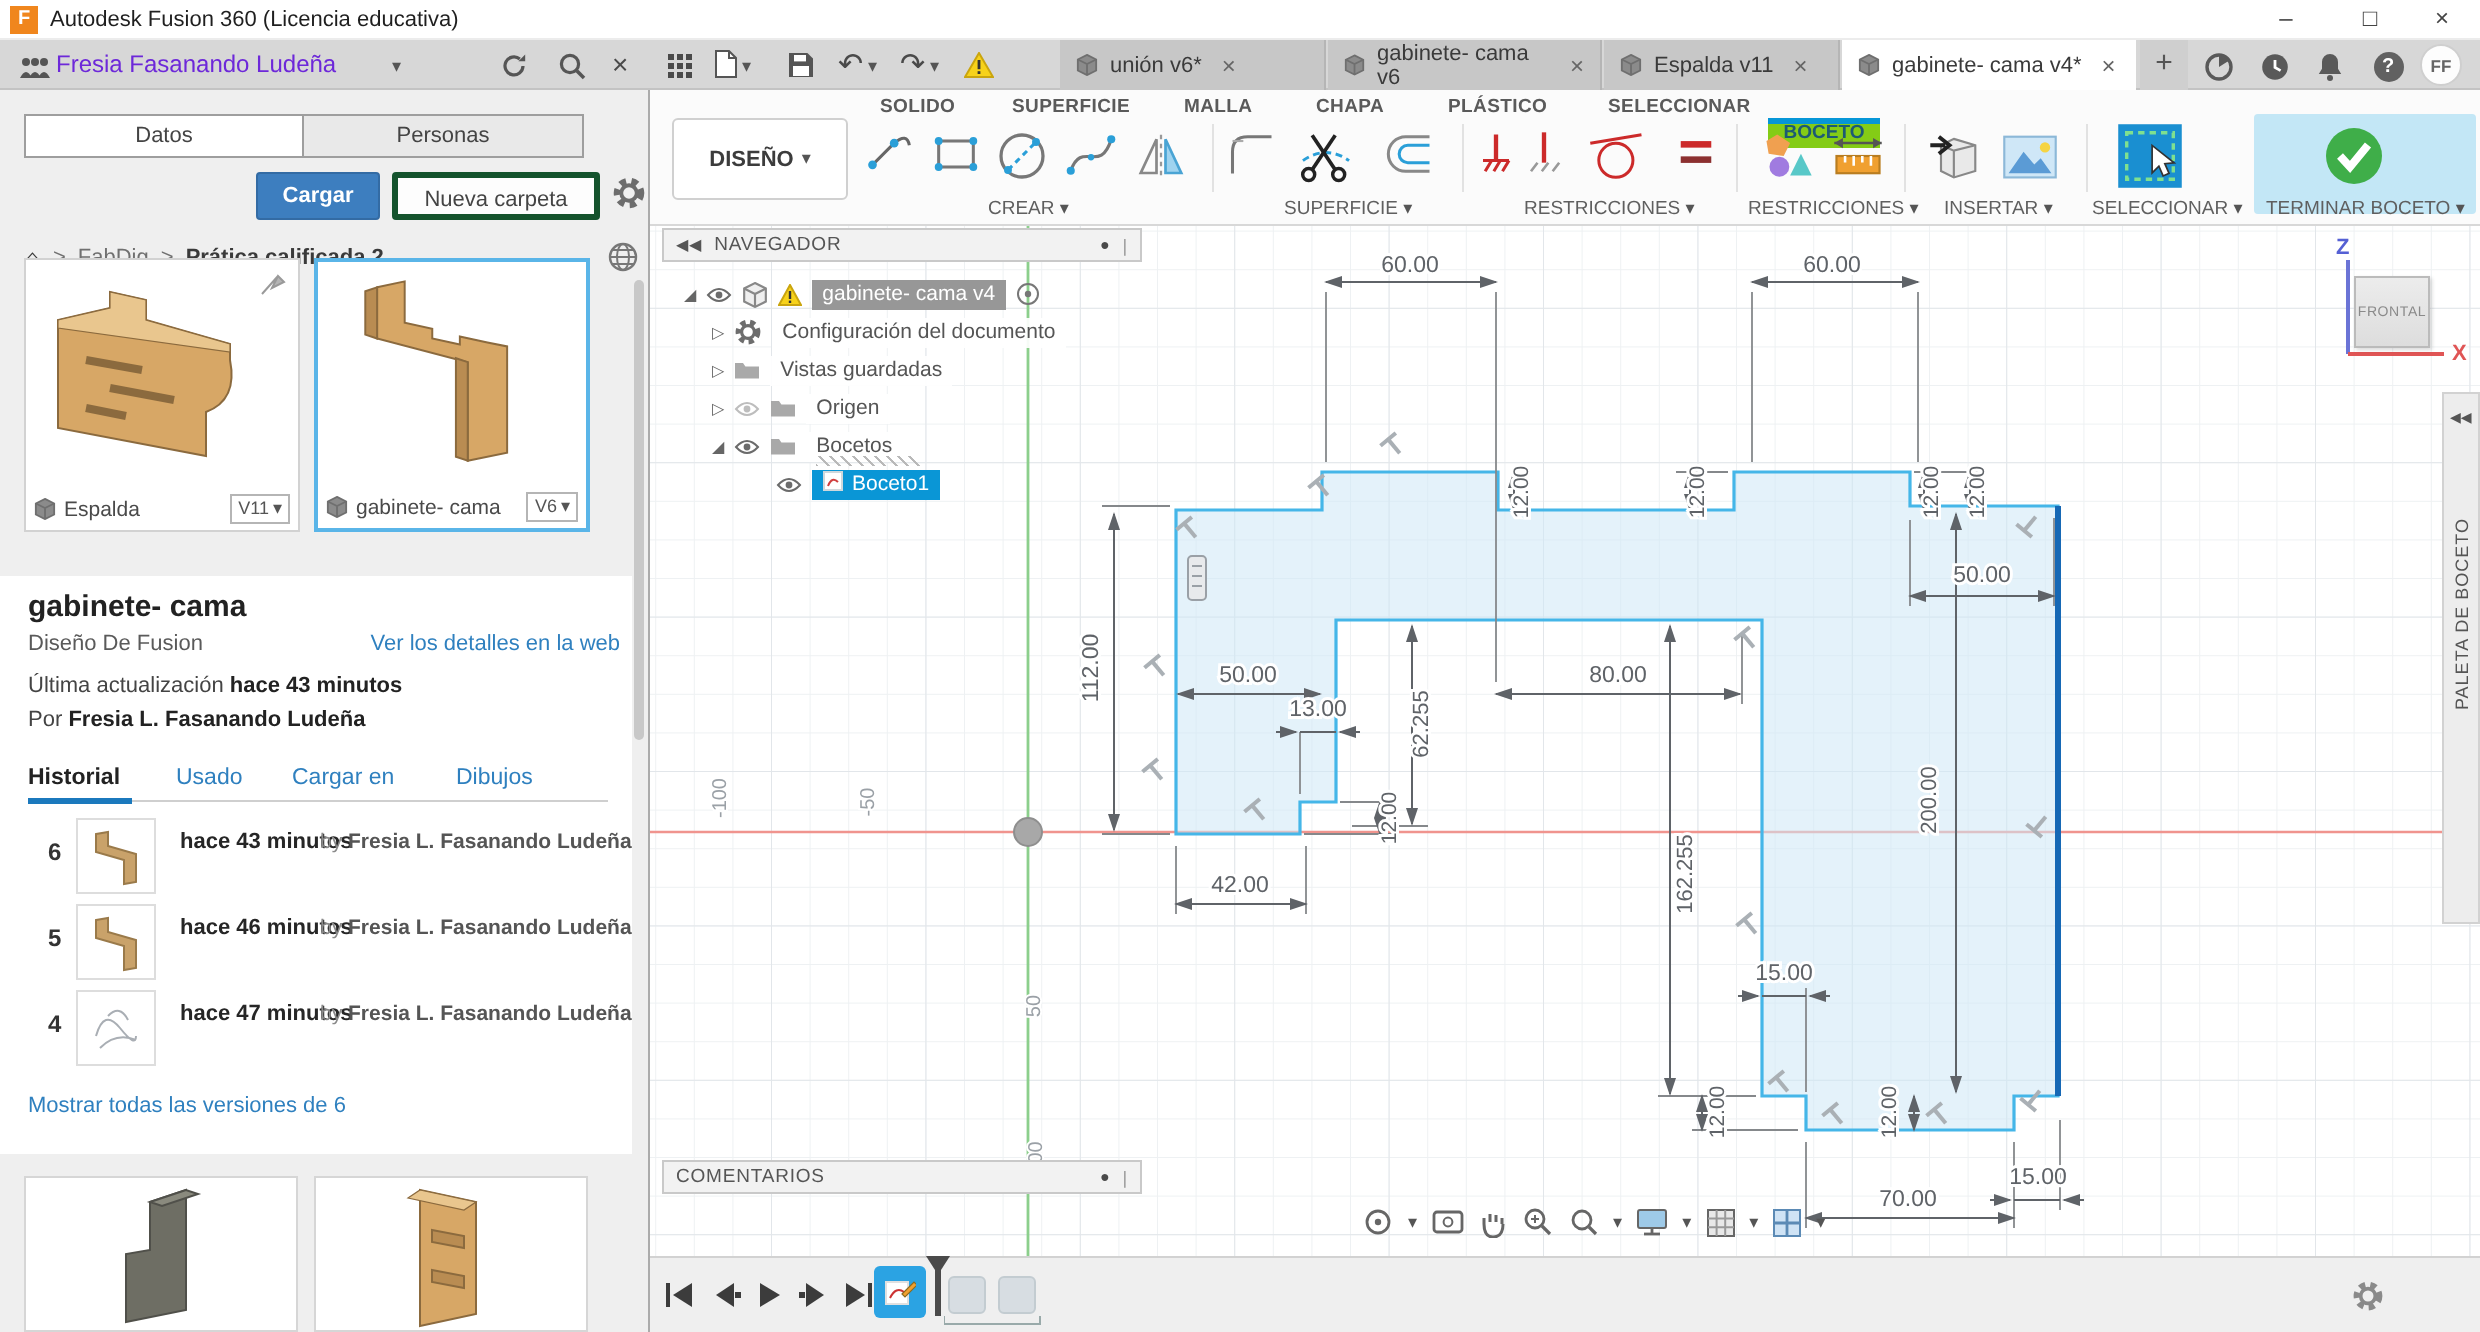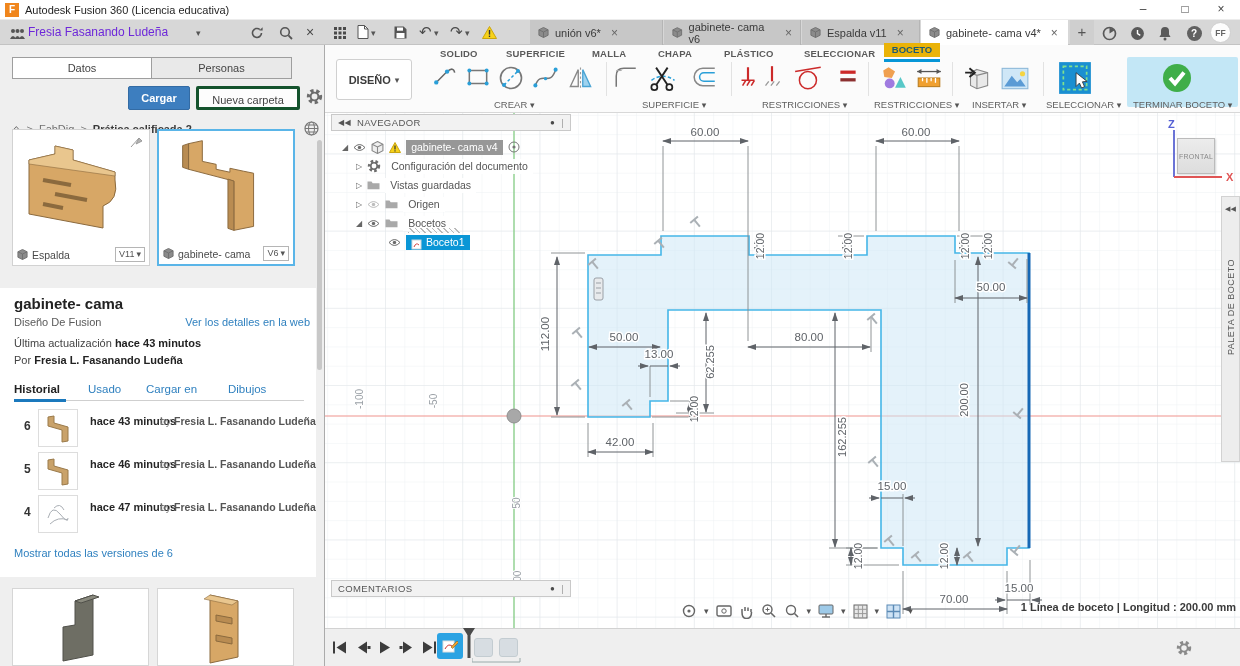--- a/index.html
+++ b/index.html
@@ -19,35 +19,35 @@
 .cv{font-size:9px;color:#555}
 
 .dtab{top:20px;height:25px;background:#c7c7c7;border-right:1px solid #b5b5b5;display:flex;align-items:center;gap:6px;padding:0 8px;font-size:11px;color:#3a3a3a}
 .dtab.active{background:#fff;border-right:none}
 .dtab .x{color:#666;font-size:12px;margin-left:4px}
 .plus{top:20px;width:24px;height:25px;text-align:center;line-height:24px;font-size:15px;color:#555;background:#cfcfcf}
 .ricon{top:23px;width:20px;height:20px;display:flex;align-items:center;justify-content:center}
 
 .ribbon{left:325px;top:45px;width:915px;height:68px;background:#fbfbfb;border-bottom:1px solid #d8d8d8}
 .wtab{top:48px;font-size:9.5px;font-weight:bold;color:#5a5a5a;letter-spacing:.2px}
-.boceto{left:884px;top:43px;width:56px;height:14px;background:#eab308;color:#1c5a74;text-align:center;line-height:14px;font-size:9.5px;font-weight:bold}
+.boceto{left:884px;top:60px;width:56px;height:14px;background:#84cc16;color:#1c5a74;text-align:center;line-height:14px;font-size:9.5px;font-weight:bold}
 .bunder{left:884px;top:59px;width:56px;height:3px;background:#0696d7}
-.wsbox{left:336px;top:59px;width:76px;height:41px;background:#fff;border:1px solid #d0d0d0;border-radius:3px;display:flex;align-items:center;justify-content:center;gap:4px;font-weight:bold;color:#3c3c3c;font-size:11px}
+.wsbox{left:336px;top:59px;width:88px;height:41px;background:#fff;border:1px solid #d0d0d0;border-radius:3px;display:flex;align-items:center;justify-content:center;gap:4px;font-weight:bold;color:#3c3c3c;font-size:11px}
 .glabel{top:99px;font-size:9.5px;color:#5f5f5f;white-space:nowrap}
 .gdiv{top:62px;width:1px;height:34px;background:#e2e2e2}
 .ticn{top:64px}
 .terminar{left:1127px;top:57px;width:111px;height:50px;background:#c3e7f6;border-radius:2px}
 
 .miniband{background:#f2f2f2;border:1px solid #c9c9c9;display:flex;align-items:center;font-size:9.5px;color:#555;letter-spacing:.4px;padding:0 6px;gap:6px;height:17px}
 .bdot{margin-left:auto;font-size:8px;color:#4a4a4a}
 .bhandle{color:#999;font-size:9px}
 .nrow{display:flex;align-items:center;gap:5px;height:18px}
 .chip{background:rgba(255,255,255,.92);padding:0 5px;font-size:10.5px;color:#555;line-height:15px;white-space:nowrap}
 .chip.root{background:#979797;color:#fff}
-.chip.sel{background:#0a96d6;color:#fff;display:flex;align-items:flex-end;gap:4px}
+.chip.sel{background:#0a96d6;color:#fff;display:flex;align-items:flex-start;gap:4px}
 .tri{color:#666;font-size:8px}
 .vcube{left:1177px;top:138px;width:38px;height:36px;background:linear-gradient(#ececec,#ddd);border:1px solid #bbb;box-shadow:1px 1px 2px rgba(0,0,0,.15);text-align:center;line-height:36px;font-size:7px;color:#8a8a8a;letter-spacing:.3px}
 .paleta{left:1221px;top:196px;width:19px;height:266px;background:#ededed;border:1px solid #d2d2d2}
 .paltxt{writing-mode:vertical-rl;transform:rotate(180deg);font-size:9px;color:#555;letter-spacing:.5px;position:absolute;left:4px;top:62px}
 .statusline{left:930px;top:601px;width:306px;text-align:right;font-weight:bold;font-size:11px;color:#3a3a3a}
 .ntool{left:681px;top:603px;display:flex;align-items:center;gap:7px}
 
 .timeline{left:325px;top:628px;width:915px;height:38px;background:#efefef;border-top:1px solid #d2d2d2}
 .tlbtn{top:640px;width:18px;height:15px}
 .tlitem{border-radius:3px}
@@ -690,21 +690,20 @@
     <span class="cv">▾</span>
     <span>
         <svg width="15" height="15">
           <rect x="1" y="1" width="13" height="13" fill="#cfe3f5" stroke="#5b8ab5"></rect>
           <path d="M7.5,1 v13 M1,7.5 h13" stroke="#5b8ab5" stroke-width="1.4"></path>
         </svg>
       </span>
     <span class="cv">▾</span>
   </div>
 
-  <div class="abs statusline">1 Línea de boceto | Longitud : 200.00 mm</div>
 
   <span class="abs" style="left:1168px;top:118px;color:#5560d4;font-weight:bold;font-size:11px">Z</span>
   <svg class="abs" style="left:1166px;top:128px" width="70" height="56">
     <line x1="8" y1="2" x2="8" y2="49" stroke="#6b74d6" stroke-width="2"></line>
     <line x1="8" y1="49" x2="56" y2="49" stroke="#e05555" stroke-width="2"></line>
   </svg>
   <div class="abs vcube">FRONTAL</div>
   <span class="abs" style="left:1226px;top:171px;color:#e05555;font-weight:bold;font-size:11px">X</span>
 
   <div class="abs paleta">

